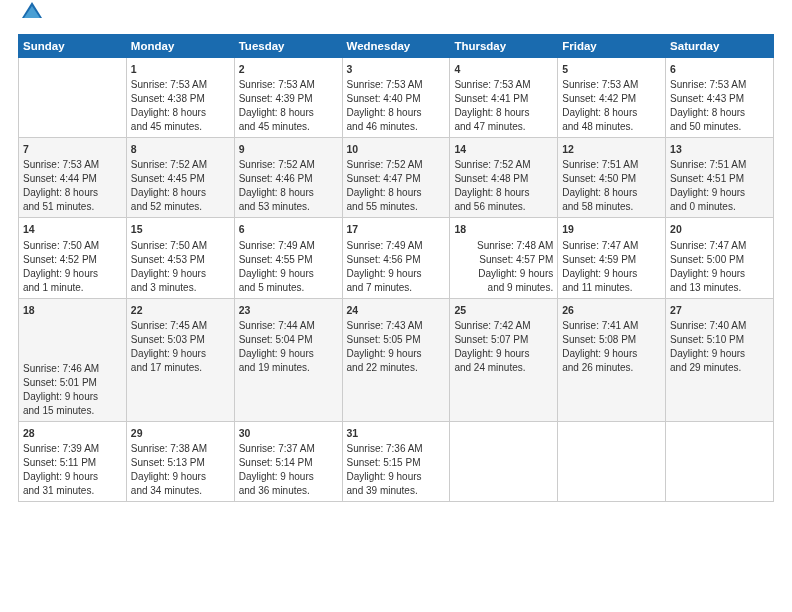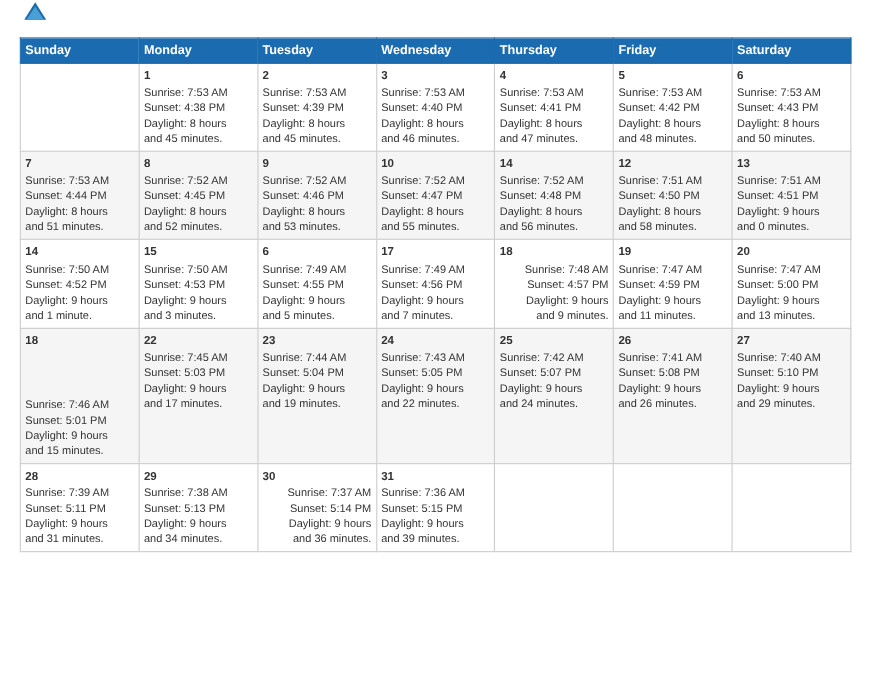--- a/index.html
+++ b/index.html
@@ -347,21 +347,21 @@
           </td>
           <td>
             <span class="day-number">29</span>
             <div class="cell-content" style="white-space: pre-line;">Sunrise: 7:38 AM
 Sunset: 5:13 PM
 Daylight: 9 hours
 and 34 minutes.</div>
           </td>
           <td>
             <span class="day-number">30</span>
-            <div class="cell-content" style="white-space: pre-line; text-align: right;">Sunrise: 7:37 AM
+            <div class="cell-content" style="white-space: pre-line;">Sunrise: 7:37 AM
 Sunset: 5:14 PM
 Daylight: 9 hours
 and 36 minutes.</div>
           </td>
           <td>
             <span class="day-number">31</span>
             <div class="cell-content" style="white-space: pre-line;">Sunrise: 7:36 AM
 Sunset: 5:15 PM
 Daylight: 9 hours
 and 39 minutes.</div>

